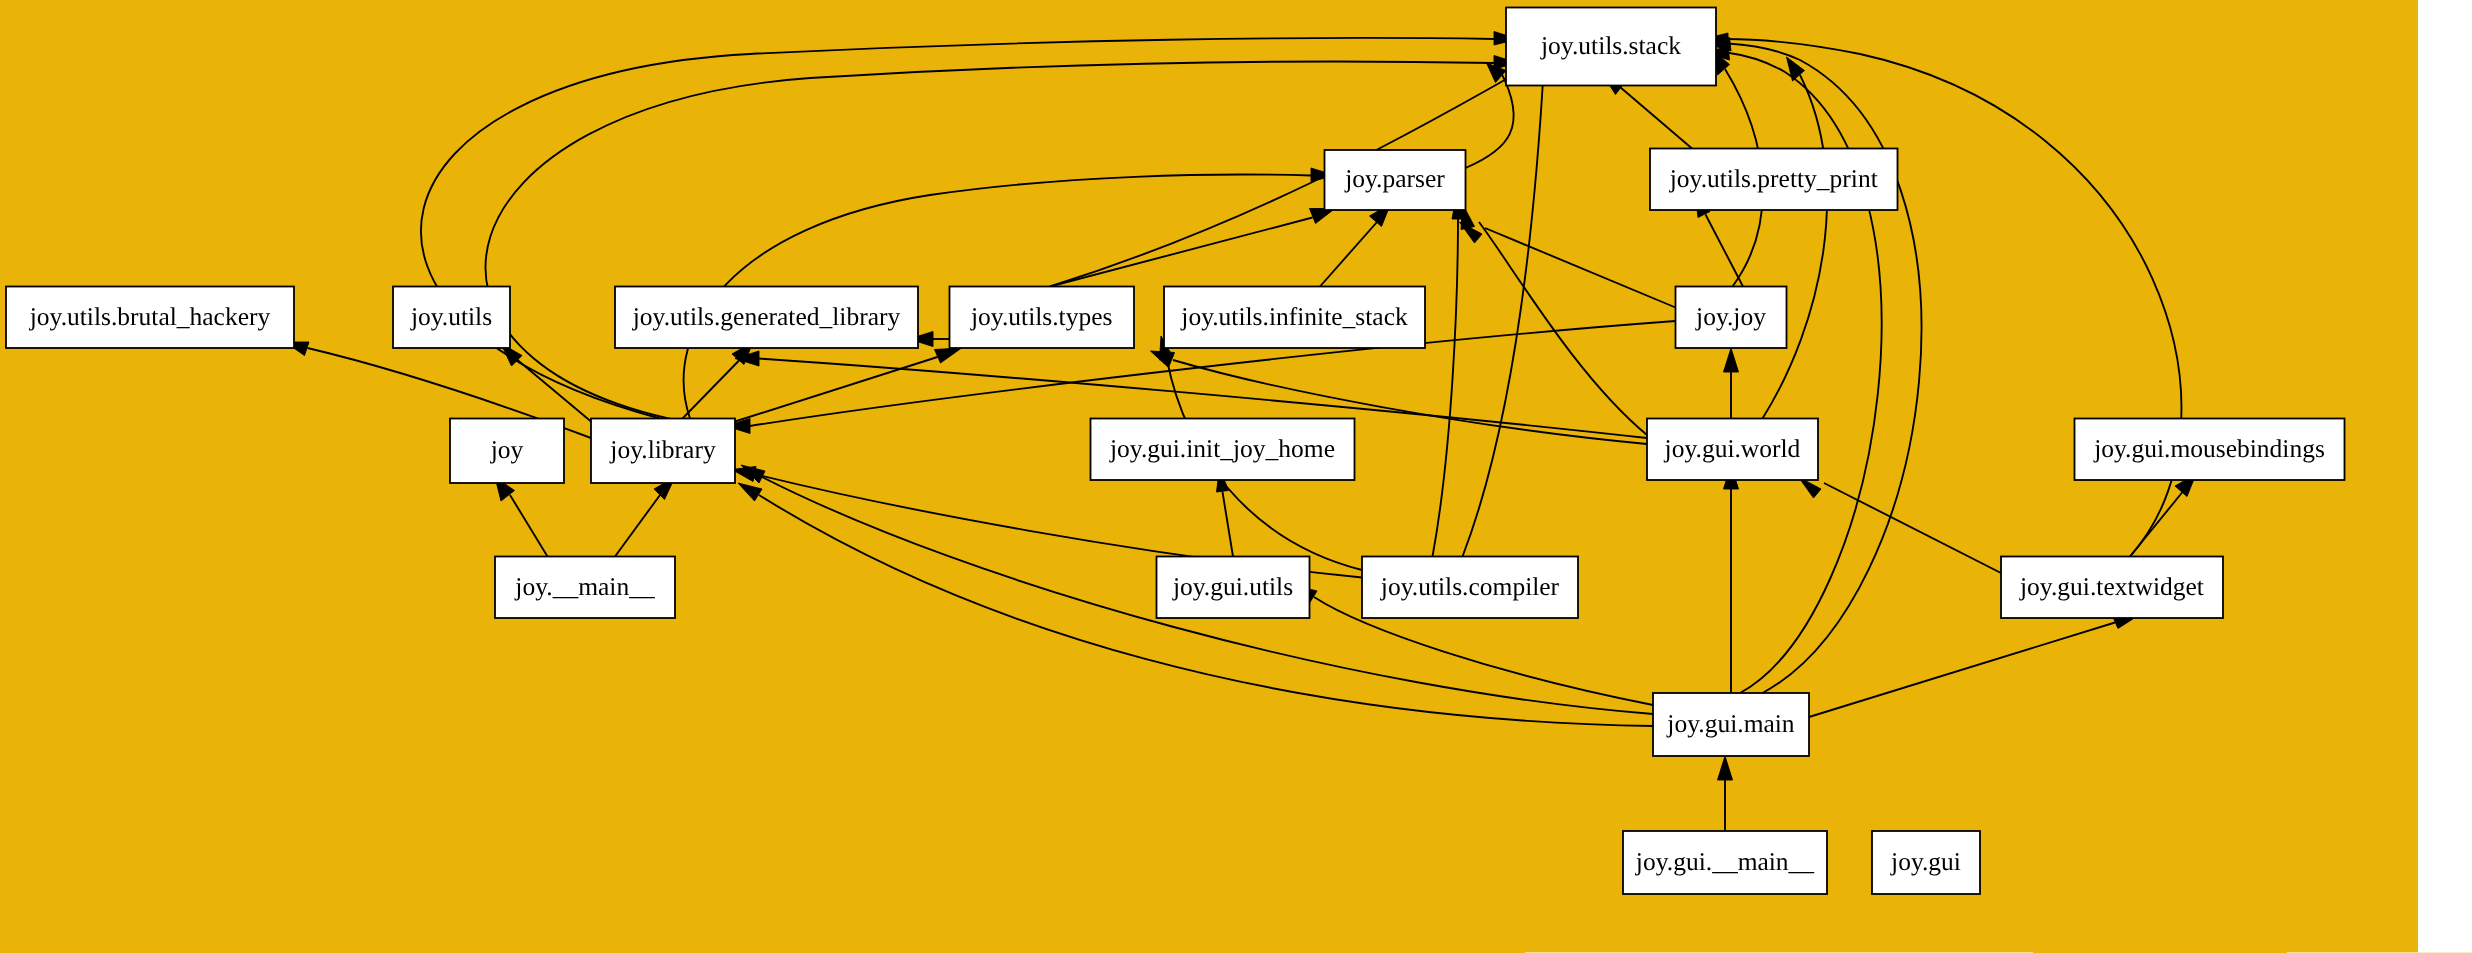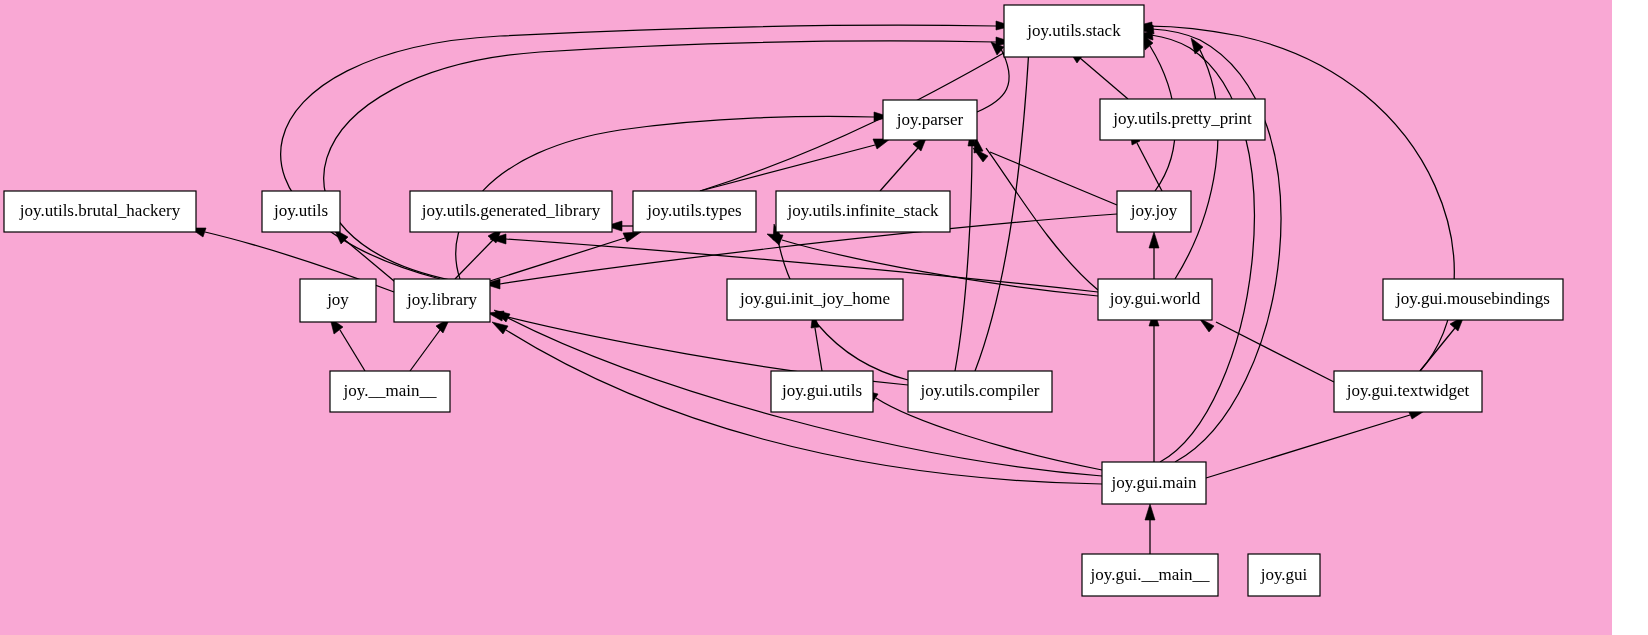--- a/index.html
+++ b/index.html
@@ -7,21 +7,21 @@
     padding: 0;
     background: #ffffff;
   }
   body {
     font-family: "Liberation Serif", "DejaVu Serif", serif;
   }
   #graph-root {
     position: relative;
     width: 1612px;
     height: 635px;
-    background: #f9a8d4;
+    background: #eab308;
     overflow: hidden;
   }
   svg#graph-svg {
     position: absolute;
     left: 0;
     top: 0;
     width: 1648px;
     height: 635px;
   }
   .node-rect {

